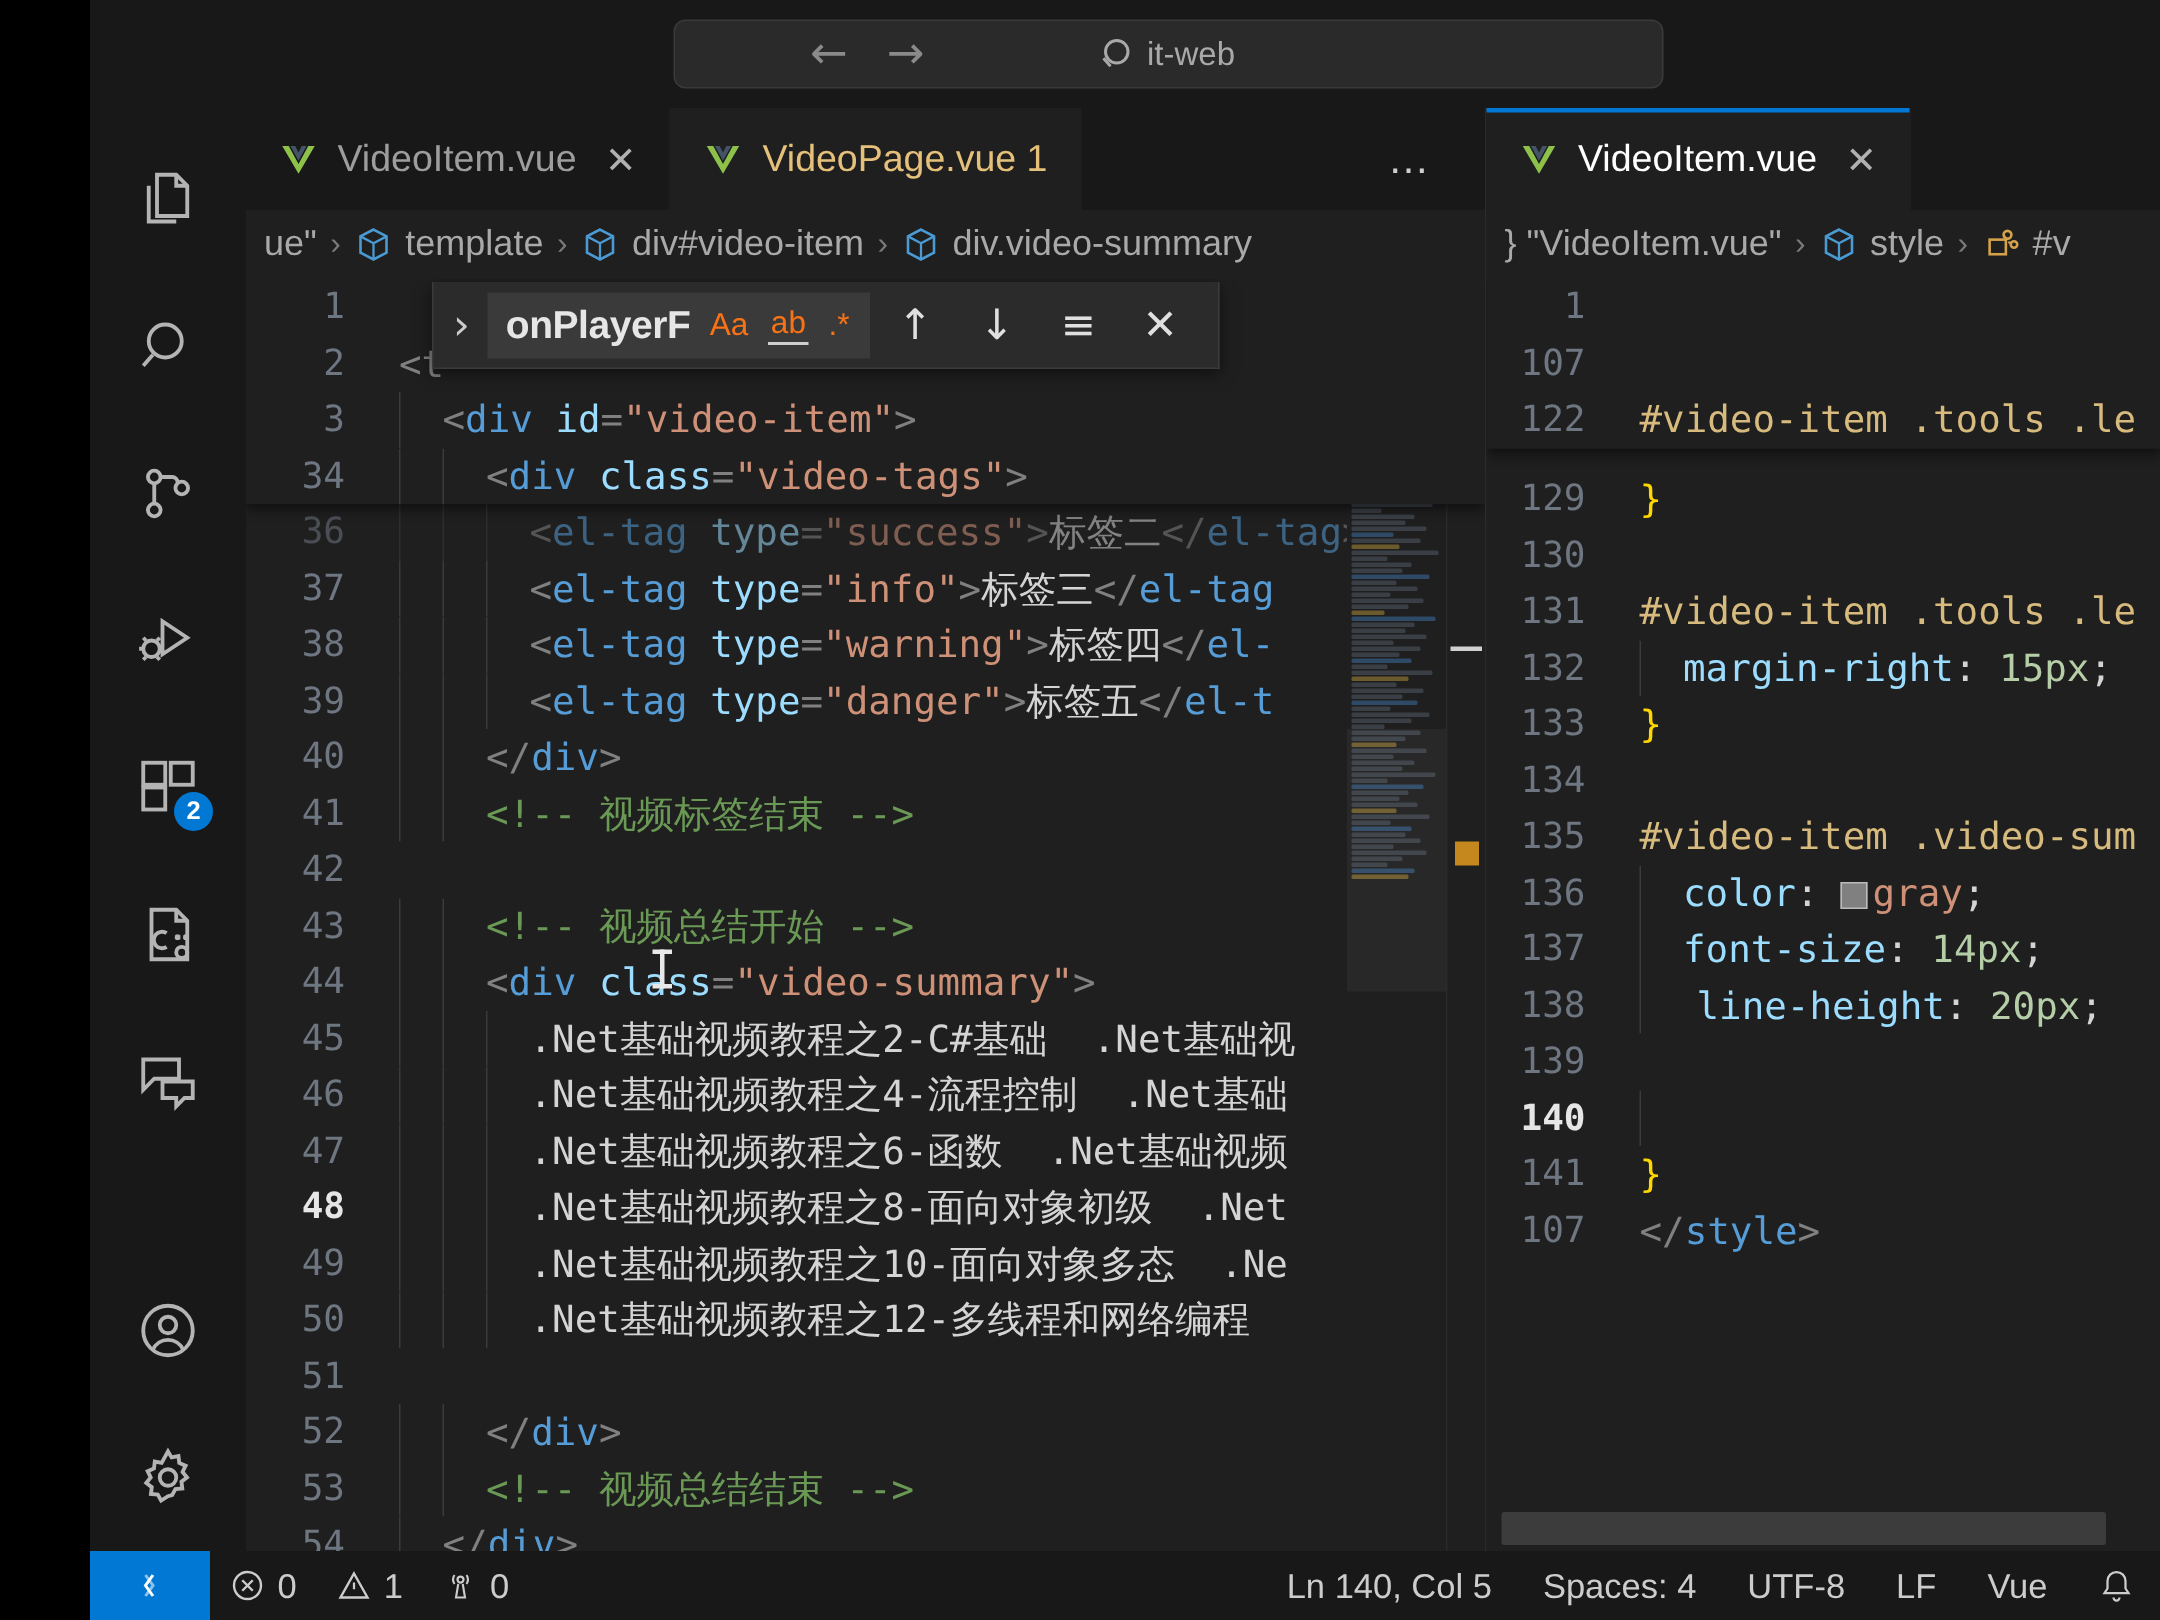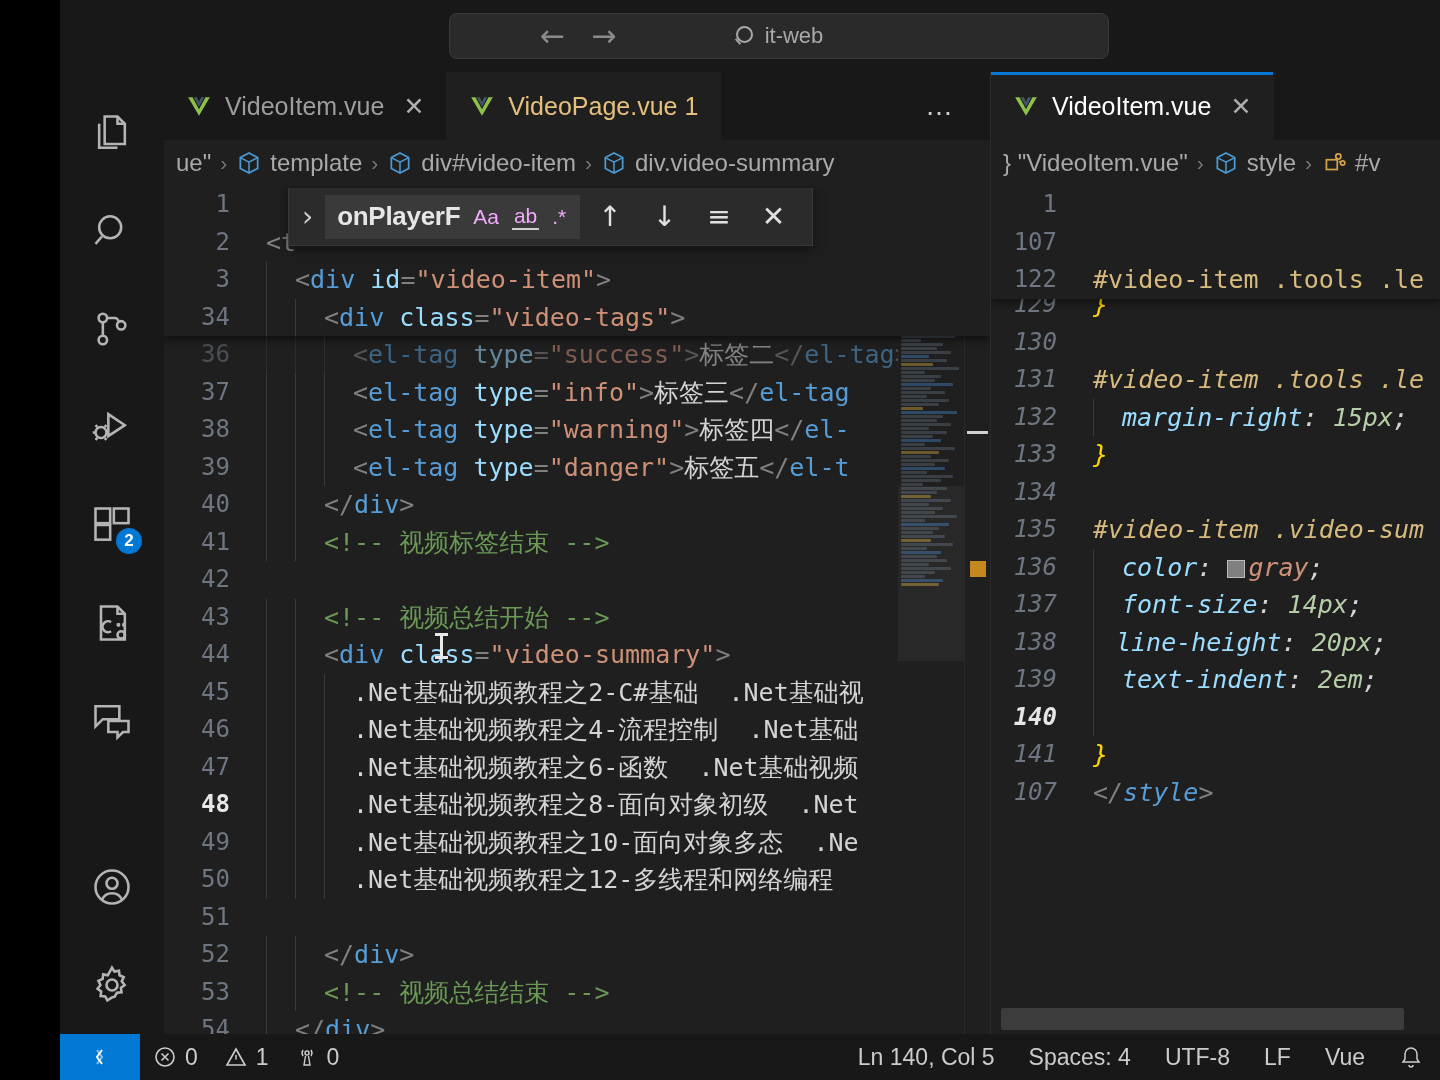--- a/index.html
+++ b/index.html
@@ -215,21 +215,21 @@
   }
   .find-input {
     background: #3a3a3a;
     height: 44px; min-width: 252px;
     display: flex; align-items: center; gap: 11px;
     padding: 0 12px;
     color: #e6e6e6; font-size: 26px;
     font-family: "Liberation Sans", sans-serif;
   }
   .find-input .query { font-weight: bold; letter-spacing: -0.3px; }
-  .fi-opt { color: #f0abfc; font-size: 21px; cursor: pointer; padding: 0 2px; }
+  .fi-opt { color: #f97316; font-size: 21px; cursor: pointer; padding: 0 2px; }
   .fi-opt.u { border-bottom: 2px solid #cfcfcf; }
   .find-btn {
     color: #e0e0e0; font-size: 28px; padding: 0 13px; cursor: pointer;
     font-family: "DejaVu Sans", sans-serif;
   }
 
   
   .minimap {
     position: absolute; right: 26px; top: 0; bottom: 0;
     width: 66px; background: #1f1f1f; overflow: hidden;
@@ -616,32 +616,32 @@
                 <rect x="5" y="9" width="10" height="9" fill="none" stroke="#d4a24a" stroke-width="1.6"></rect>
                 <circle cx="16" cy="6" r="2.4" fill="none" stroke="#d4a24a" stroke-width="1.6"></circle>
                 <circle cx="20" cy="12" r="2" fill="none" stroke="#d4a24a" stroke-width="1.6"></circle>
                 <path d="M14 8l1 -1M16.5 10.5l1.5 0.8" stroke="#d4a24a" stroke-width="1.4" fill="none"></path>
               </svg>
               <span>#v</span>
             </span>
           </div>
 
           <div class="code-area">
-            <div class="code-lines" id="right-lines" style="top: 100px; font-style: italic;">
+            <div class="code-lines" id="right-lines" style="top: 128px;">
                 <div class="line"><div class="ln">129</div><div class="lc"><span style="padding-left: 0px;"><span class="t-brace">}</span></span></div></div>
                 <div class="line"><div class="ln">130</div><div class="lc"><span style="padding-left: 0px;"></span></div></div>
                 <div class="line"><div class="ln">131</div><div class="lc"><span style="padding-left: 0px;"><span class="t-sel">#video-item .tools .le</span></span></div></div>
                 <div class="line"><div class="ln">132</div><div class="lc"><span class="ig" style="left: 14px;"></span><span style="padding-left: 29px;"><span class="t-prop">margin-right</span><span class="t-text">: </span><span class="t-num">15px</span><span class="t-text">;</span></span></div></div>
                 <div class="line"><div class="ln">133</div><div class="lc"><span style="padding-left: 0px;"><span class="t-brace">}</span></span></div></div>
                 <div class="line"><div class="ln">134</div><div class="lc"><span style="padding-left: 0px;"></span></div></div>
                 <div class="line"><div class="ln">135</div><div class="lc"><span style="padding-left: 0px;"><span class="t-sel">#video-item .video-sum</span></span></div></div>
                 <div class="line"><div class="ln">136</div><div class="lc"><span class="ig" style="left: 14px;"></span><span style="padding-left: 29px;"><span class="t-prop">color</span><span class="t-text">: </span><span class="swatch"></span><span class="t-val">gray</span><span class="t-text">;</span></span></div></div>
                 <div class="line"><div class="ln">137</div><div class="lc"><span class="ig" style="left: 14px;"></span><span style="padding-left: 29px;"><span class="t-prop">font-size</span><span class="t-text">: </span><span class="t-num">14px</span><span class="t-text">;</span></span></div></div>
-                <div class="line"><div class="ln">138</div><div class="lc"><span class="ig" style="left: 14px;"></span><span style="padding-left: 23px;"><span class="t-prop">line-height</span><span class="t-text">: </span><span class="t-num">20px</span><span class="t-text">;</span></span></div></div>
-                <div class="line"><div class="ln">139</div><div class="lc"><span class="ig" style="left: 14px;"></span><span style="padding-left: 29px;"><span class="t-prop">text-indent</span><span class="t-text">: </span><span class="t-num">2em</span><span class="t-text">;</span></span></div></div>
+                <div class="line"><div class="ln">138</div><div class="lc"><span class="ig" style="left: 14px;"></span><span style="padding-left: 38px;"><span class="t-prop">line-height</span><span class="t-text">: </span><span class="t-num">20px</span><span class="t-text">;</span></span></div></div>
+                <div class="line"><div class="ln">139</div><div class="lc"><span class="ig" style="left: 14px;"></span></div></div>
                 <div class="line"><div class="ln current">140</div><div class="lc"><span class="ig" style="left: 14px;"></span><span style="padding-left: 29px;"></span></div></div>
                 <div class="line"><div class="ln">141</div><div class="lc"><span style="padding-left: 0px;"><span class="t-brace">}</span></span></div></div>
                 <div class="line"><div class="ln">107</div><div class="lc"><span style="padding-left: 0px;"><span class="t-punct">&lt;/</span><span class="t-tag">style</span><span class="t-punct">&gt;</span></span></div></div>
               </div>
             <div class="sticky" id="right-sticky">
                 <div class="line"><div class="ln">1</div><div class="lc"><span style="padding-left: 0px;"></span></div></div>
                 <div class="line"><div class="ln">107</div></div>
                 <div class="line"><div class="ln">122</div><div class="lc"><span style="padding-left: 0px;"><span class="t-sel">#video-item .tools .le</span></span></div></div>
               </div>
             <div class="hscroll"></div>

